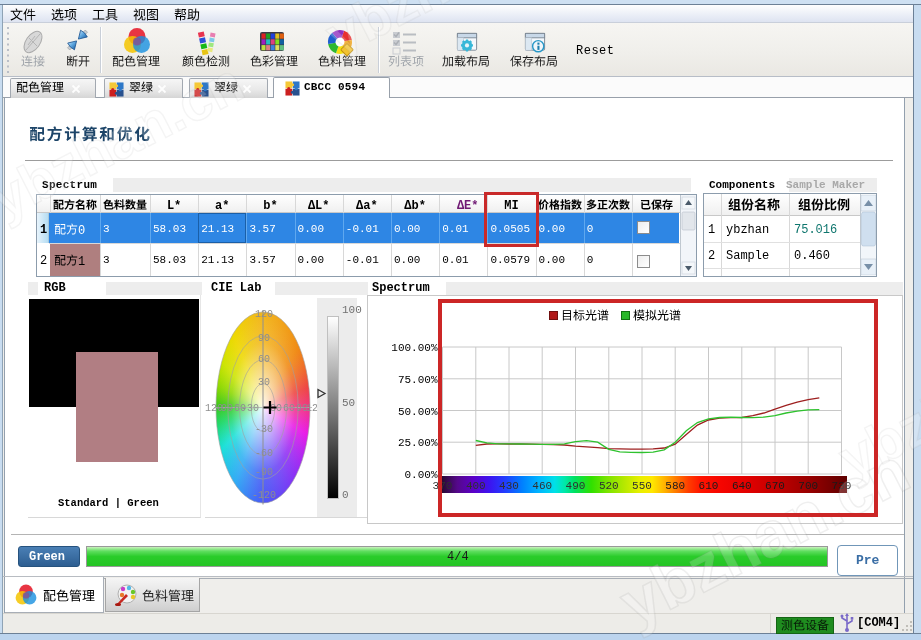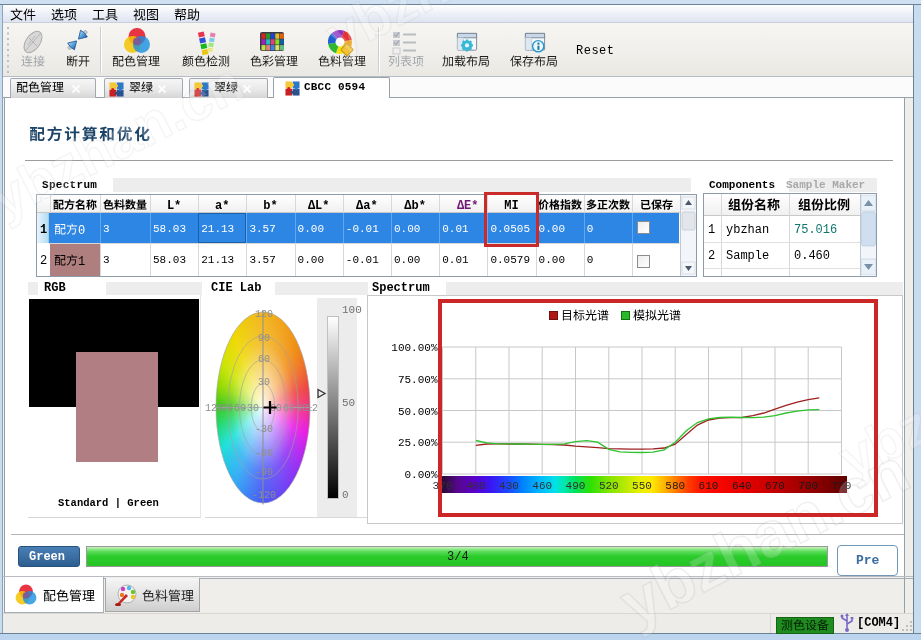--- a/index.html
+++ b/index.html
@@ -490,21 +490,21 @@
     </svg>
 <svg class="abs" style="left:367px;top:295px" width="536" height="229" viewBox="0 0 536 229">
       <polyline points="108.8,150.4 119.8,149.0 130.9,148.9 142.0,149.0 153.1,149.0 164.2,149.2 175.2,149.3 186.3,149.5 197.4,150.0 208.5,151.2 219.6,151.9 230.7,152.6 241.8,153.6 252.8,153.9 263.9,154.1 275.0,154.1 286.1,153.9 297.2,153.0 308.2,149.2 319.3,139.6 330.4,130.1 341.5,125.0 352.6,123.1 363.7,122.7 374.8,122.5 385.8,120.6 396.9,118.0 408.0,114.2 419.1,110.4 430.2,107.2 441.2,104.7 452.3,102.8" fill="none" stroke="#9E2020" stroke-width="1.3"></polyline>
       <polyline points="108.8,145.5 119.8,147.9 130.9,148.8 142.0,148.9 153.1,149.0 164.2,149.2 175.2,149.3 186.3,149.3 197.4,148.8 208.5,146.7 219.6,145.7 230.7,147.2 241.8,154.4 252.8,156.8 263.9,157.4 275.0,157.5 286.1,157.2 297.2,154.9 308.2,147.2 319.3,135.8 330.4,127.6 341.5,123.8 352.6,122.5 363.7,122.1 374.8,122.5 385.8,122.7 396.9,122.1 408.0,120.6 419.1,118.0 430.2,116.1 441.2,114.9 452.3,114.6" fill="none" stroke="#2EC22E" stroke-width="1.3"></polyline>
     </svg>
 <div class="abs" style="left:438px;top:299px;width:440px;height:218px;border:4px solid #CC2626;z-index:9"></div>
 <div class="abs" style="left:11px;top:534px;width:893px;height:1px;background:#B4B4B4"></div>
 <div class="abs" style="left:18px;top:546px;width:62px;height:21px;border-radius:3px;background:linear-gradient(#4A7FB5,#2D5E91);border:1px solid #26527E;z-index:2"></div>
 <div class="abs" style="left:29px;top:550px;font:bold 12px 'Liberation Mono';color:#FFF;z-index:3">Green</div>
 <div class="abs" style="left:86px;top:546px;width:742px;height:21px;border:1px solid #999;background:linear-gradient(#C8F2BC 0%,#5FDE5F 22%,#2ACC2A 50%,#24C424 100%);z-index:2"></div>
-<div class="abs" style="left:447px;top:550px;font:12px 'Liberation Mono';color:#1A1A1A;z-index:3">3/4</div>
+<div class="abs" style="left:447px;top:550px;font:12px 'Liberation Mono';color:#1A1A1A;z-index:3">4/4</div>
 <div class="abs" style="left:837px;top:545px;width:61px;height:31px;border-radius:4px;background:#FFF;border:1px solid #7096B8;z-index:2"></div>
 <div class="abs" style="left:856px;top:553px;font:bold 13px 'Liberation Mono';color:#3A6EA5;z-index:3">Pre</div>
 <div class="abs" style="left:104px;top:577.5px;width:809px;height:1px;background:#A8AEB6"></div>
 <div class="abs" style="left:5px;top:577px;width:99px;height:36px;background:#FFF;border-right:1px solid #A8AEB6;border-bottom:1px solid #A8AEB6"></div>
 <svg class="abs" style="left:14px;top:583px" width="24" height="24" viewBox="0 0 30 30">
 <circle cx="15" cy="10.5" r="8.5" fill="#E62433" fill-opacity="0.92"></circle>
 <circle cx="10.5" cy="18.5" r="8.5" fill="#F5C400" fill-opacity="0.85"></circle>
 <circle cx="19.5" cy="18.5" r="8.5" fill="#1890E0" fill-opacity="0.8"></circle>
 <circle cx="15" cy="15.5" r="4" fill="#8A4A90" fill-opacity="0.75"></circle>
     </svg>

